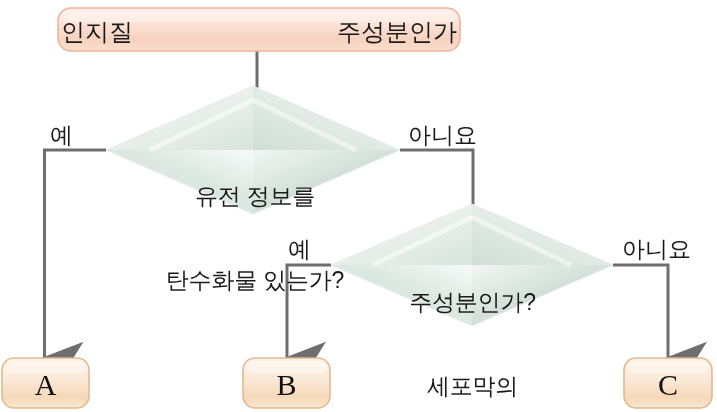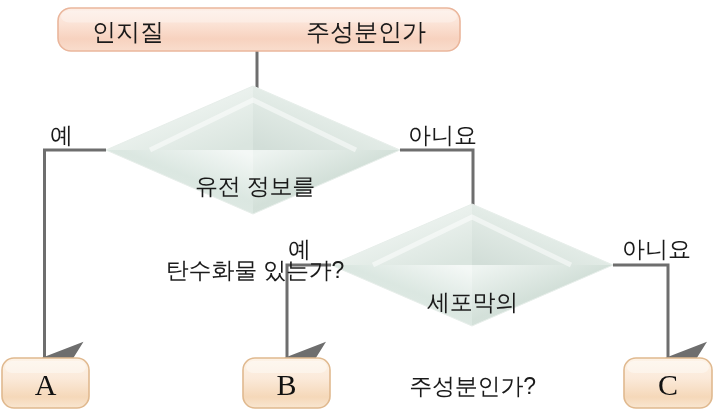--- a/index.html
+++ b/index.html
@@ -36,42 +36,42 @@
   }
 
   .top-box-text {
     top: 12px;
     left: 58px;
     width: 402px;
     height: 40px;
     display: flex;
     align-items: center;
     justify-content: space-between;
-    padding: 0 34px;
+    padding: 0 3px;
     box-sizing: border-box;
     font-size: 25px;
   }
   .top-box-text .seg-korean {
     font-family: "Liberation Sans", sans-serif;
     font-size: 24px;
   }
   .top-box-text .seg-latin {
     font-family: "Liberation Serif", serif;
     font-size: 27px;
     letter-spacing: 0.5px;
   }
 
   .diamond-text {
     font-size: 23px;
     font-family: "Liberation Sans", sans-serif;
     letter-spacing: -0.2px;
   }
   #diamond1-text {
     left: 105px;
-    top: 116px;
+    top: 126px;
     width: 300px;
   }
   #diamond2-text {
     left: 330px;
     top: 232px;
     width: 285px;
   }
 
   .edge-label {
     position: absolute;
@@ -200,22 +200,22 @@
     <span class="seg-korean">인지질</span>
     <span class="seg-korean">주성분인가</span>
   </div>
 
   <div class="node-text diamond-text" id="diamond1-text">
     <div>유전 정보를</div>
     <div>탄수화물 있는가?</div>
   </div>
 
   <div class="node-text diamond-text" id="diamond2-text">
+    <div>주성분인가?</div>
     <div>세포막의</div>
-    <div>주성분인가?</div>
   </div>
 
   <div class="edge-label" id="label-yes-1">예</div>
   <div class="edge-label" id="label-no-1">아니요</div>
   <div class="edge-label" id="label-yes-2">예</div>
   <div class="edge-label" id="label-no-2">아니요</div>
 
   <div class="node-text terminal-text" id="boxA-text">A</div>
   <div class="node-text terminal-text" id="boxB-text">B</div>
   <div class="node-text terminal-text" id="boxC-text">C</div>

